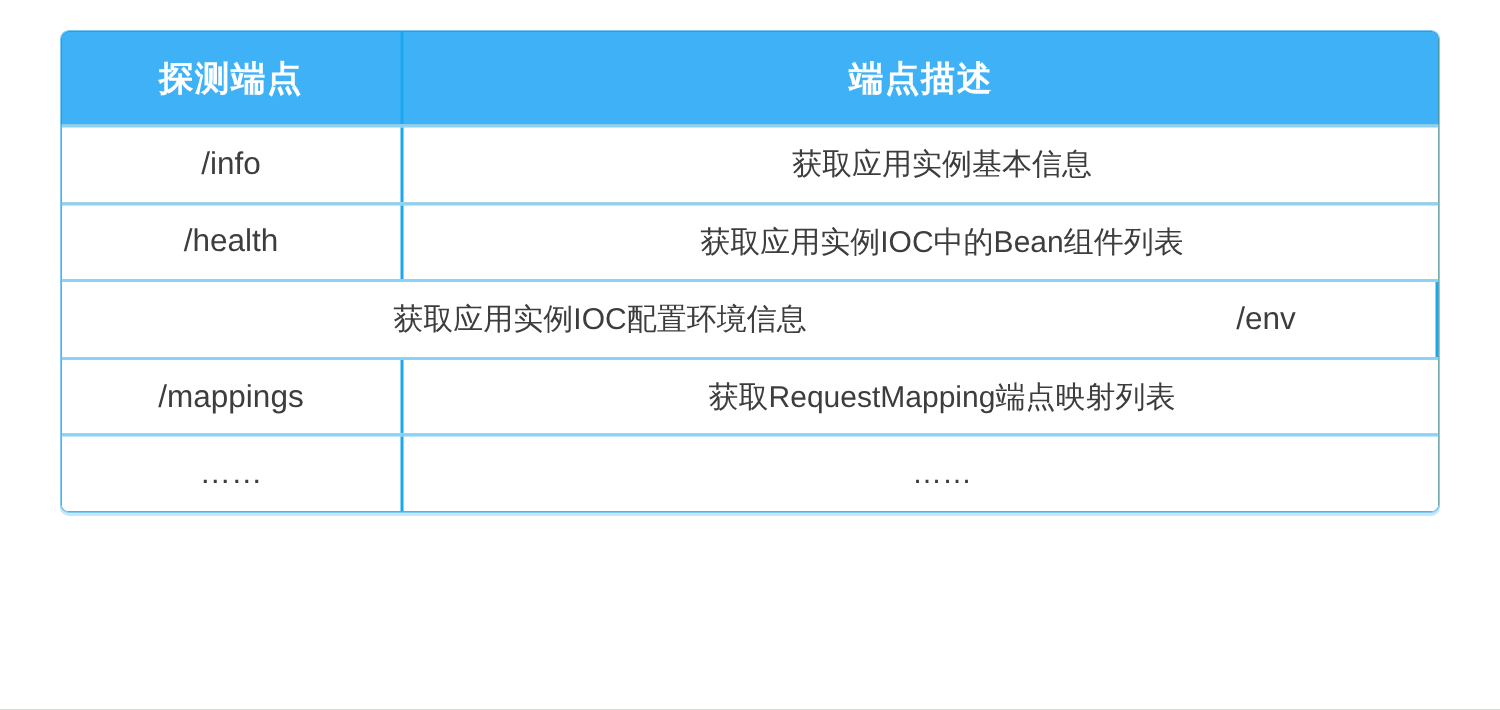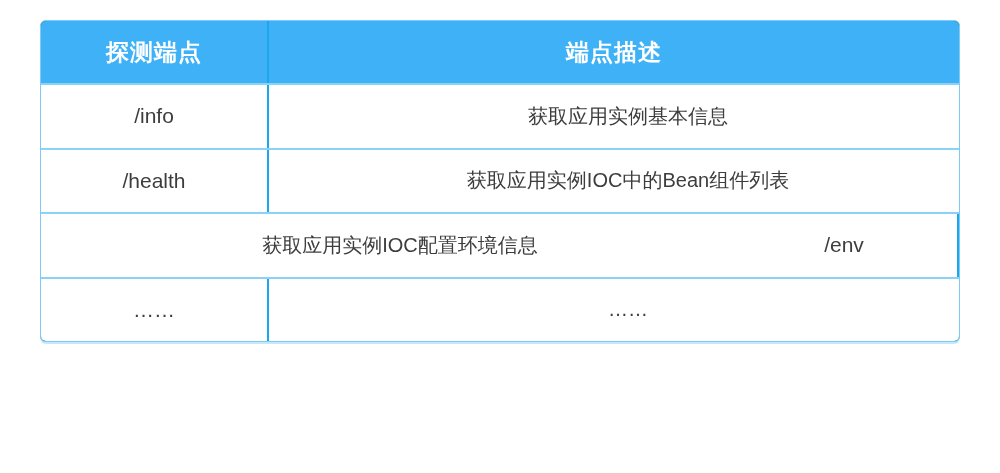--- a/index.html
+++ b/index.html
@@ -98,20 +98,24 @@
   <div class="row">
     <div class="cell col1 endpoint">/health</div>
     <div class="cell col2 description">获取应用实例IOC中的Bean组件列表</div>
   </div>
 
   <div class="row">
     <div class="cell col2 description">获取应用实例IOC配置环境信息</div>
     <div class="cell col1 endpoint">/env</div>
   </div>
 
+  <div class="row">
+    <div class="cell col1 endpoint">/mappings</div>
+    <div class="cell col2 description">获取RequestMapping端点映射列表</div>
+  </div>
 
   <div class="row">
     <div class="cell col1 endpoint">……</div>
     <div class="cell col2 description">……</div>
   </div>
 </div>
   </div>
 </div>
 
 </body></html>

